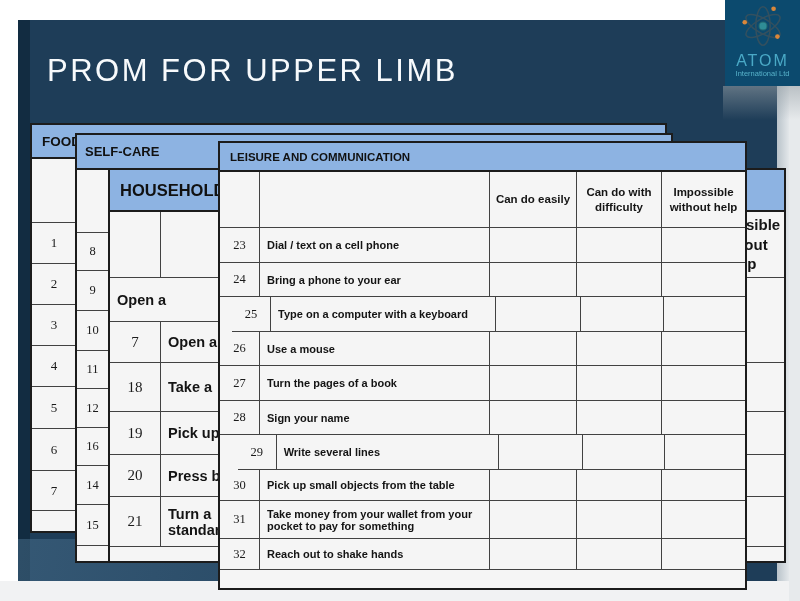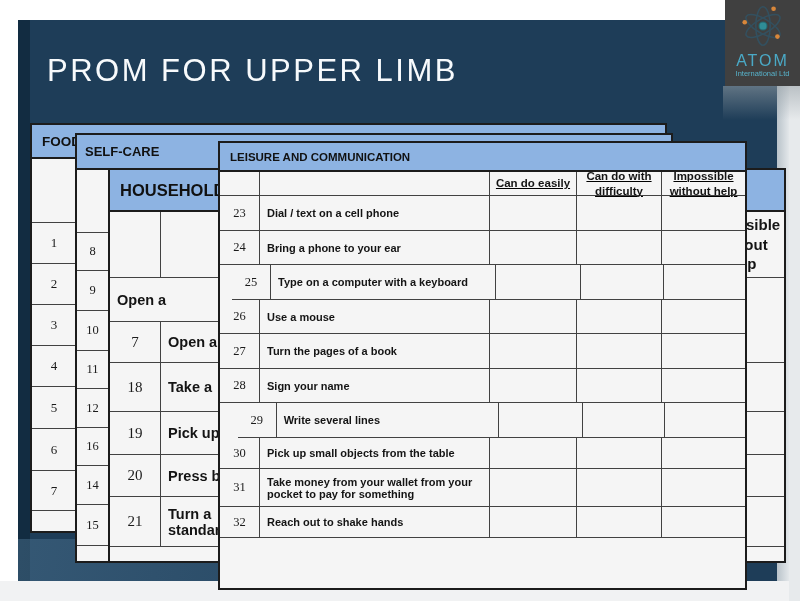--- a/index.html
+++ b/index.html
@@ -11,21 +11,21 @@
   
   .slide{position:absolute;left:18px;top:20px;width:759px;height:561px;background:#1e3d58;}
   .slide-left-band{position:absolute;left:0;top:0;width:12px;height:100%;background:#122c41;}
   .slide-bottom-wedge{position:absolute;left:0;bottom:0;width:100%;height:42px;
       background:linear-gradient(100deg,rgba(80,120,150,.45) 0%,rgba(80,120,150,.18) 45%,rgba(80,120,150,0) 70%);}
   .slide-right-bevel{position:absolute;left:777px;top:24px;width:12px;height:557px;
       background:linear-gradient(to right,#b9c3ca,#e3e7ea);}
   .slide-title{position:absolute;left:47px;top:53px;color:#f7fafc;font-size:31px;font-weight:400;
       letter-spacing:2.5px;white-space:nowrap;}
   
-  .logo-card{position:absolute;left:725px;top:0;width:75px;height:86px;background:#404040;
+  .logo-card{position:absolute;left:725px;top:0;width:75px;height:86px;background:#0c4a6e;
       display:flex;flex-direction:column;align-items:center;justify-content:flex-start;padding-top:2px;box-sizing:border-box;}
   .logo-shadow{position:absolute;left:723px;top:86px;width:77px;height:34px;
       background:linear-gradient(to bottom,rgba(150,160,166,.55),rgba(150,160,166,0));}
   .logo-brand{font-size:16px;letter-spacing:2px;color:#4aa9c6;line-height:1;margin-top:1px;}
   .logo-sub{font-size:7.5px;color:#57b2ca;line-height:1.4;}
   
   .ppt-table{position:absolute;background:#f5f5f5;border:2px solid #1c1c1c;box-sizing:border-box;}
   .t-bar{background:#8db3e2;border-bottom:2px solid #1c1c1c;display:flex;align-items:center;
       font-weight:bold;color:#111;box-sizing:border-box;}
   .row{display:flex;box-sizing:border-box;}
@@ -222,21 +222,21 @@
       <div class="cell b2"></div>
       <div class="cell b3 last"></div>
   </div>
   <div class="padrow" style="height:14px;"></div>
 </div>
 
 <div id="leisure" class="ppt-table" style="left:218px;top:141px;width:529px;height:449px;">
   <div class="t-bar">
     <span>LEISURE AND COMMUNICATION</span>
   </div>
-  <div class="row hdr" style="height:24px;text-decoration:underline;">
+  <div class="row hdr" style="height:56px;">
     <div class="cell numcell"></div>
     <div class="cell itemcell"></div>
     <div class="cell hdrcell a1">Can do easily</div>
     <div class="cell hdrcell a2">Can do with difficulty</div>
     <div class="cell hdrcell a3 last">Impossible without help</div>
   </div>
   <div class="row" style="height:35px;">
     <div class="cell numcell">23</div>
     <div class="cell itemcell">
         <span>Dial / text on a cell phone</span>

